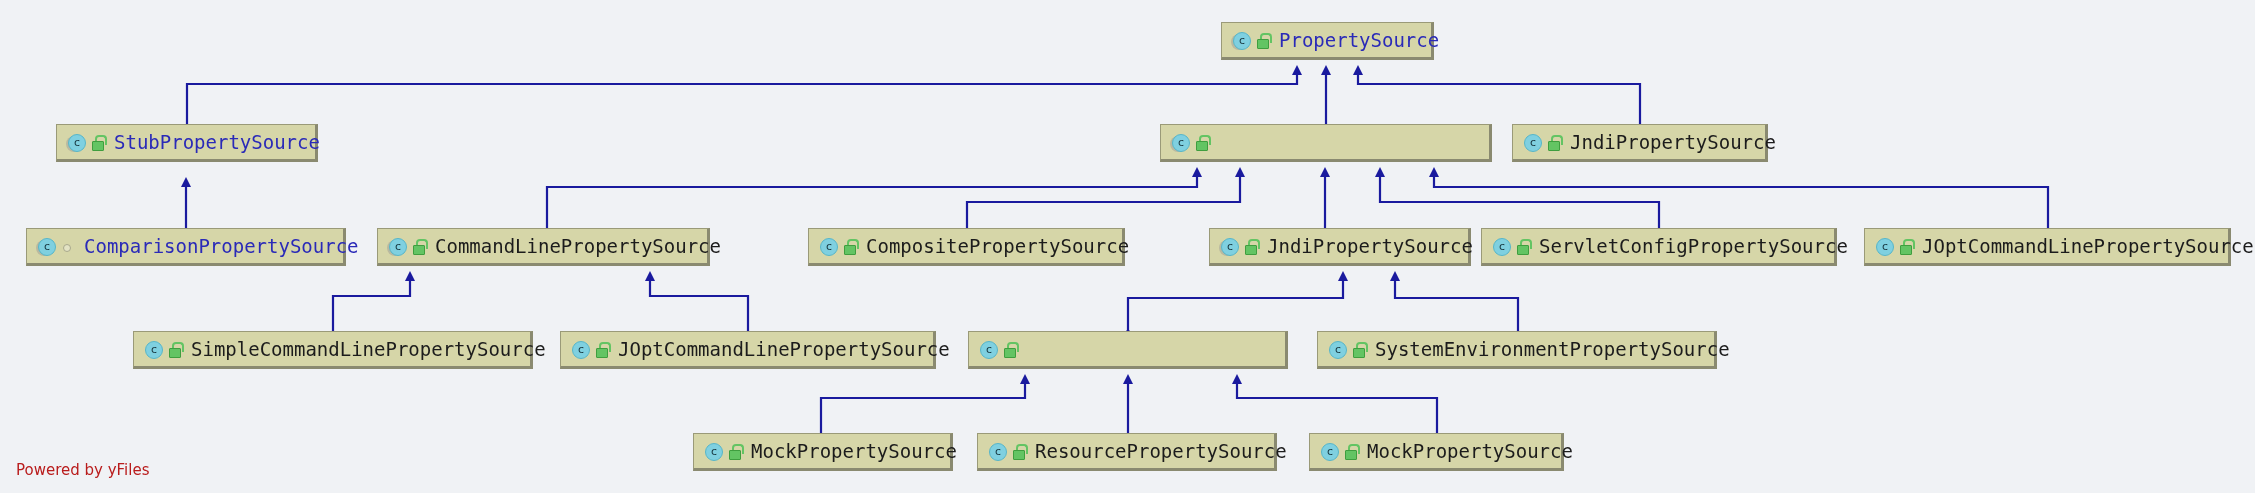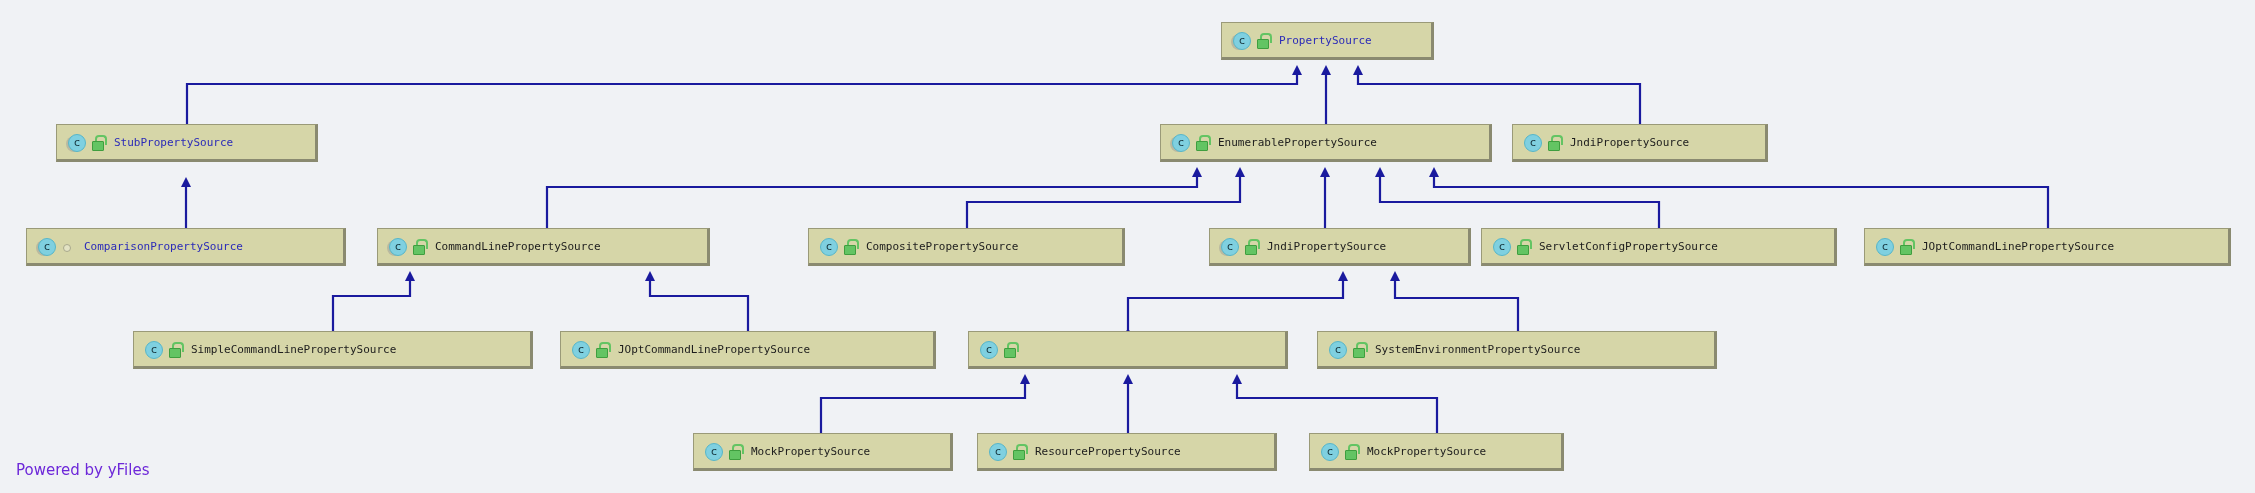--- a/index.html
+++ b/index.html
@@ -52,30 +52,30 @@
     border:2px solid #63c463;border-bottom:none;border-radius:4px 4px 0 0;
   }
   .ic-dot{
     position:relative;width:14px;height:15px;flex:0 0 auto;margin-right:10px;
   }
   .ic-dot .ring{
     position:absolute;left:3px;top:5px;width:6px;height:6px;border-radius:50%;
     border:1px solid #a9a98c;background:#e3e3c4;
   }
   .node .label{
-    font-size:11px;
+    font-size:19px;
     color:#2a2ab8;
     letter-spacing:0px;
     font-family:"DejaVu Sans Mono","Liberation Mono",monospace;
   }
   .node.dark .label{color:#1c1c1c;}
 
   #watermark{
     position:absolute;left:16px;top:461px;
-    font-size:15px;color:#6d28d9;
+    font-size:15px;color:#b91c1c;
     font-family:"DejaVu Sans","Liberation Sans",sans-serif;
     user-select:none;
   }
 </style>
 </head>
 <body>
 
 <div id="diagram">
 
   <svg id="edge-layer" viewBox="0 0 2255 493" width="2255" height="493" xmlns="http://www.w3.org/2000/svg">
@@ -158,21 +158,20 @@
         <div class="icons">
           <span class="ic-class abstract">
             <span class="shadow"></span>
             <span class="disc">c</span>
           </span>
           <span class="ic-lock">
             <span class="shackle"></span>
             <span class="body"></span>
           </span>
         </div>
-        <span class="label">EnumerablePropertySource</span>
       </div>
       <div class="node dark" style="left: 1512px; top: 124px; width: 256px;">
         <div class="icons">
           <span class="ic-class">
             <span class="disc">c</span>
           </span>
           <span class="ic-lock">
             <span class="shackle"></span>
             <span class="body"></span>
           </span>

